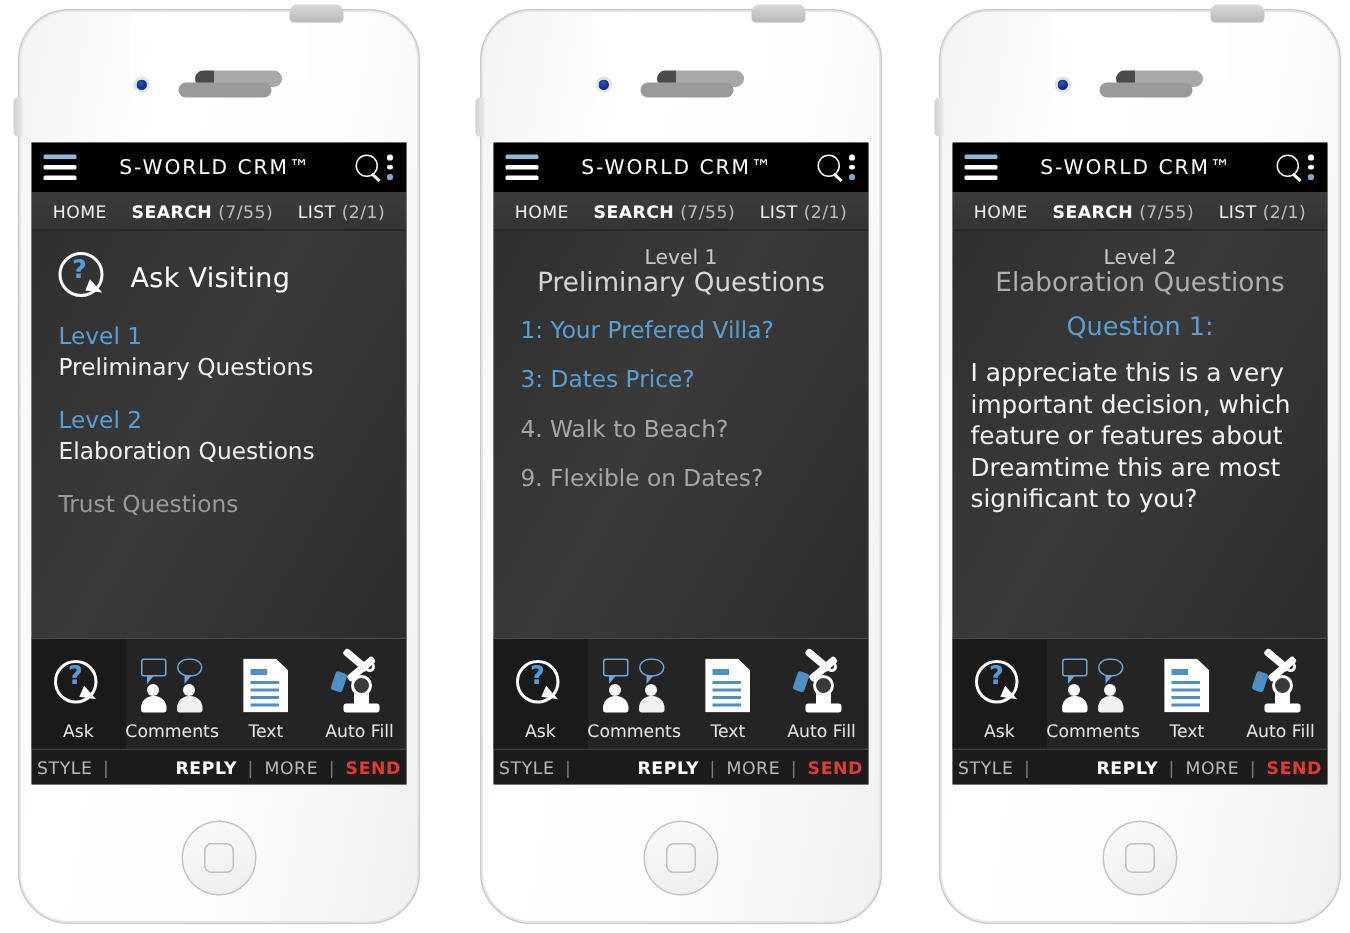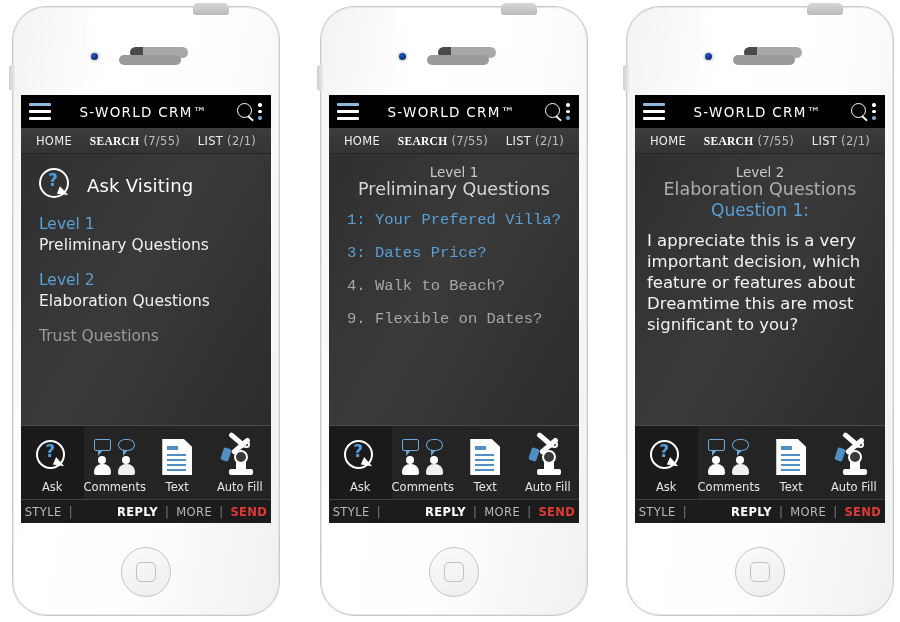--- a/index.html
+++ b/index.html
@@ -101,21 +101,21 @@
   
   .nav-bar {
     height: 26px; flex: 0 0 auto;
     background: linear-gradient(180deg, #3c3c3c, #343434);
     border-bottom: 1px solid #262626;
     display: flex; align-items: center; justify-content: space-around;
     padding: 0 6px; font-size: 11.5px;
   }
   .nav-item { color: #c9c9c9; white-space: nowrap; letter-spacing: .3px; }
   .nav-item .lbl { color: #efefef; }
-  .nav-item.active .lbl { color: #ffffff; font-weight: bold; font-family: Liberation Serif, serif; }
+  .nav-item.active .lbl { color: #ffffff; font-weight: bold; }
   .nav-item .cnt { color: #bdbdbd; }
 
   
   .screen-body {
     flex: 1 1 auto; position: relative; overflow: hidden;
     background: linear-gradient(120deg, #2f2f2f 0%, #3a3a3a 45%, #2c2c2c 100%);
     padding: 8px 10px 0 10px;
   }
 
   
@@ -143,25 +143,25 @@
   .sub.on { color: #f0f0f0; }
   .lv.off, .sub.off { color: #9a9a9a; }
 
   
   .sec-head { text-align: center; margin-top: 2px; }
   .sec-head .l1 { color: #c7c7c7; font-size: 13.5px; }
   .sec-head .l2 { color: #d6d6d6; font-size: 17.5px; margin-top: -1px; }
   .sec-head .l2.dim { color: #aeaeae; }
 
   .qlist { margin: 12px 0 0 8px; }
-  .qlist .qi { font-size: 15.5px; margin-bottom: 15px; font-family: Liberation Mono, monospace; }
+  .qlist .qi { font-size: 15.5px; margin-bottom: 15px; }
   .qi.on { color: #5a9fd4; }
   .qi.off { color: #a6a6a6; }
 
-  .q-num { text-align: center; color: #5a9fd4; font-size: 17px; margin-top: 1px; }
+  .q-num { text-align: center; color: #5a9fd4; font-size: 17px; margin-top: 9px; }
   .q-body {
     color: #f2f2f2; font-size: 16.5px; line-height: 1.28;
     margin: 10px 2px 0 2px;
   }
 
   
   .toolbar {
     flex: 0 0 auto; height: 74px; background: #242424;
     border-top: 1px solid #4a4a4a;
     display: flex; align-items: stretch;

